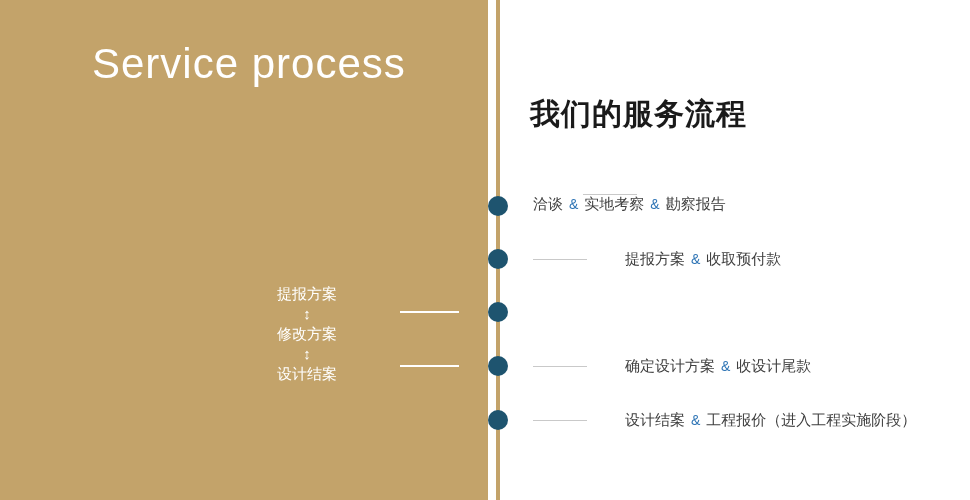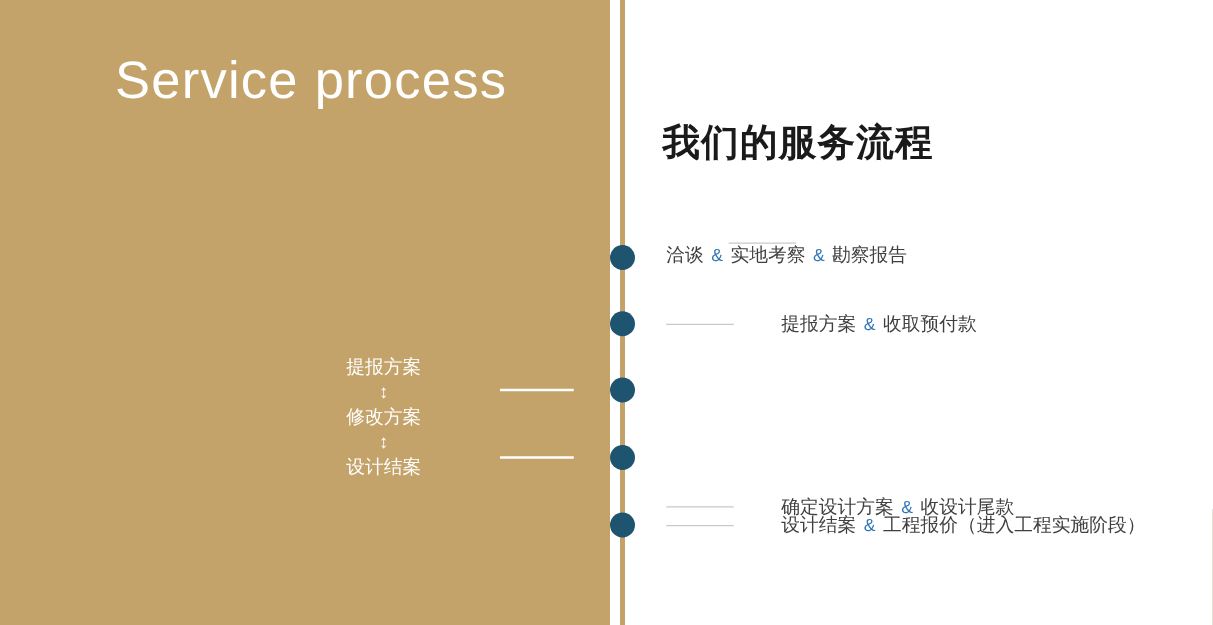--- a/index.html
+++ b/index.html
@@ -107,21 +107,21 @@
     <span class="tick"></span>
     <p class="row-text"><span>洽谈</span><span class="amp">&amp;</span><span>实地考察</span><span class="amp">&amp;</span><span>勘察报告</span></p>
   </div>
 
   <div class="flow-row" style="top:247px;">
     <span class="tick"></span>
     <p class="row-text"><span>提报方案</span><span class="amp">&amp;</span><span>收取预付款</span></p>
   </div>
 
 
-  <div class="flow-row" style="top:354px;margin-top:39px;">
+  <div class="flow-row" style="top:354px;">
     <span class="tick"></span>
     <p class="row-text"><span>确定设计方案</span><span class="amp">&amp;</span><span>收设计尾款</span></p>
   </div>
 
   <div class="flow-row" style="top:408px;">
     <span class="tick"></span>
     <p class="row-text"><span>设计结案</span><span class="amp">&amp;</span><span>工程报价（进入工程实施阶段）</span></p>
   </div>
 
 </div>

